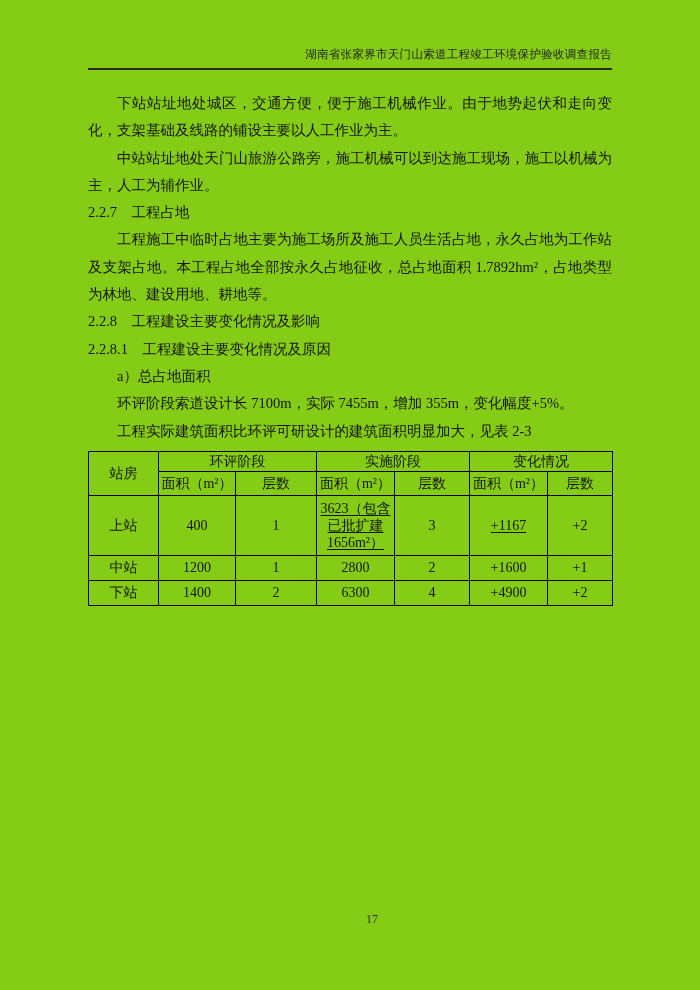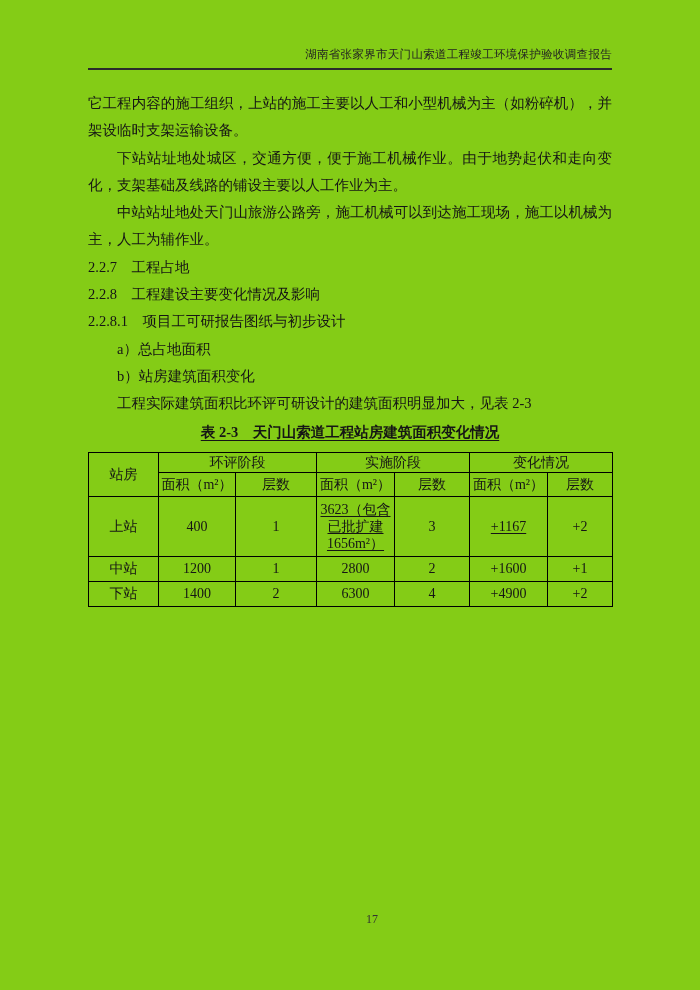--- a/index.html
+++ b/index.html
@@ -71,31 +71,30 @@
 </head>
 <body>
 
 <div class="page">
 
   <div class="hdr">
     <span>湖南省张家界市天门山索道工程竣工环境保护验收调查报告</span>
   </div>
 
   <div class="content">
-    <p class="para">它工程内容的施工组织，上站的施工主要以人工和小型机械为主（如粉碎机），并架设临时支架运输设备。</p>
     <p class="para indent">下站站址地处城区，交通方便，便于施工机械作业。由于地势起伏和走向变化，支架基础及线路的铺设主要以人工作业为主。</p>
     <p class="para indent">中站站址地处天门山旅游公路旁，施工机械可以到达施工现场，施工以机械为主，人工为辅作业。</p>
     <p class="heading">2.2.7　工程占地</p>
+    <p class="para indent">工程施工中临时占地主要为施工场所及施工人员生活占地，永久占地为工作站及支架占地。本工程占地全部按永久占地征收，总占地面积 1.7892hm²，占地类型为林地、建设用地、耕地等。</p>
     <p class="heading">2.2.8　工程建设主要变化情况及影响</p>
-    <p class="heading">2.2.8.1　项目工可研报告图纸与初步设计</p>
+    <p class="heading">2.2.8.1　工程建设主要变化情况及原因</p>
     <p class="para indent">a）总占地面积</p>
-    <p class="para indent">b）站房建筑面积变化</p>
+    <p class="para indent">环评阶段索道设计长 7100m，实际 7455m，增加 355m，变化幅度+5%。</p>
     <p class="para indent">工程实际建筑面积比环评可研设计的建筑面积明显加大，见表 2-3</p>
 
-    <div class="tbl-title">表 2-3　天门山索道工程站房建筑面积变化情况</div>
 
     <table class="report">
       <colgroup>
         <col style="width:70px">
           <col style="width:77px">
           <col style="width:81px">
         <col style="width:78px">
           <col style="width:75px">
           <col style="width:78px">
         <col style="width:65px">

